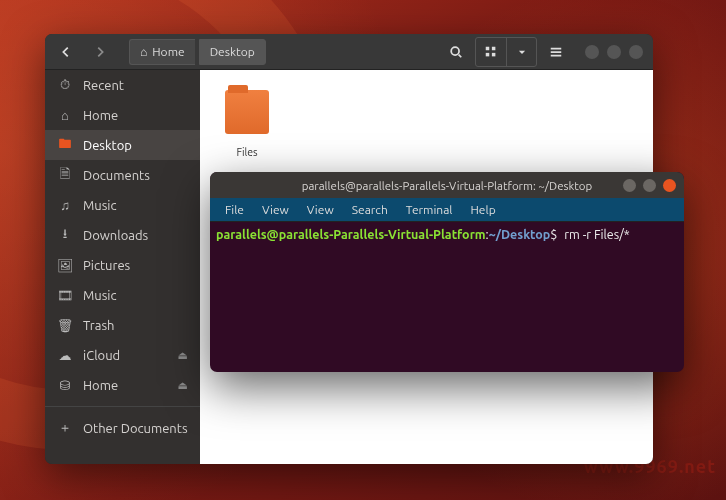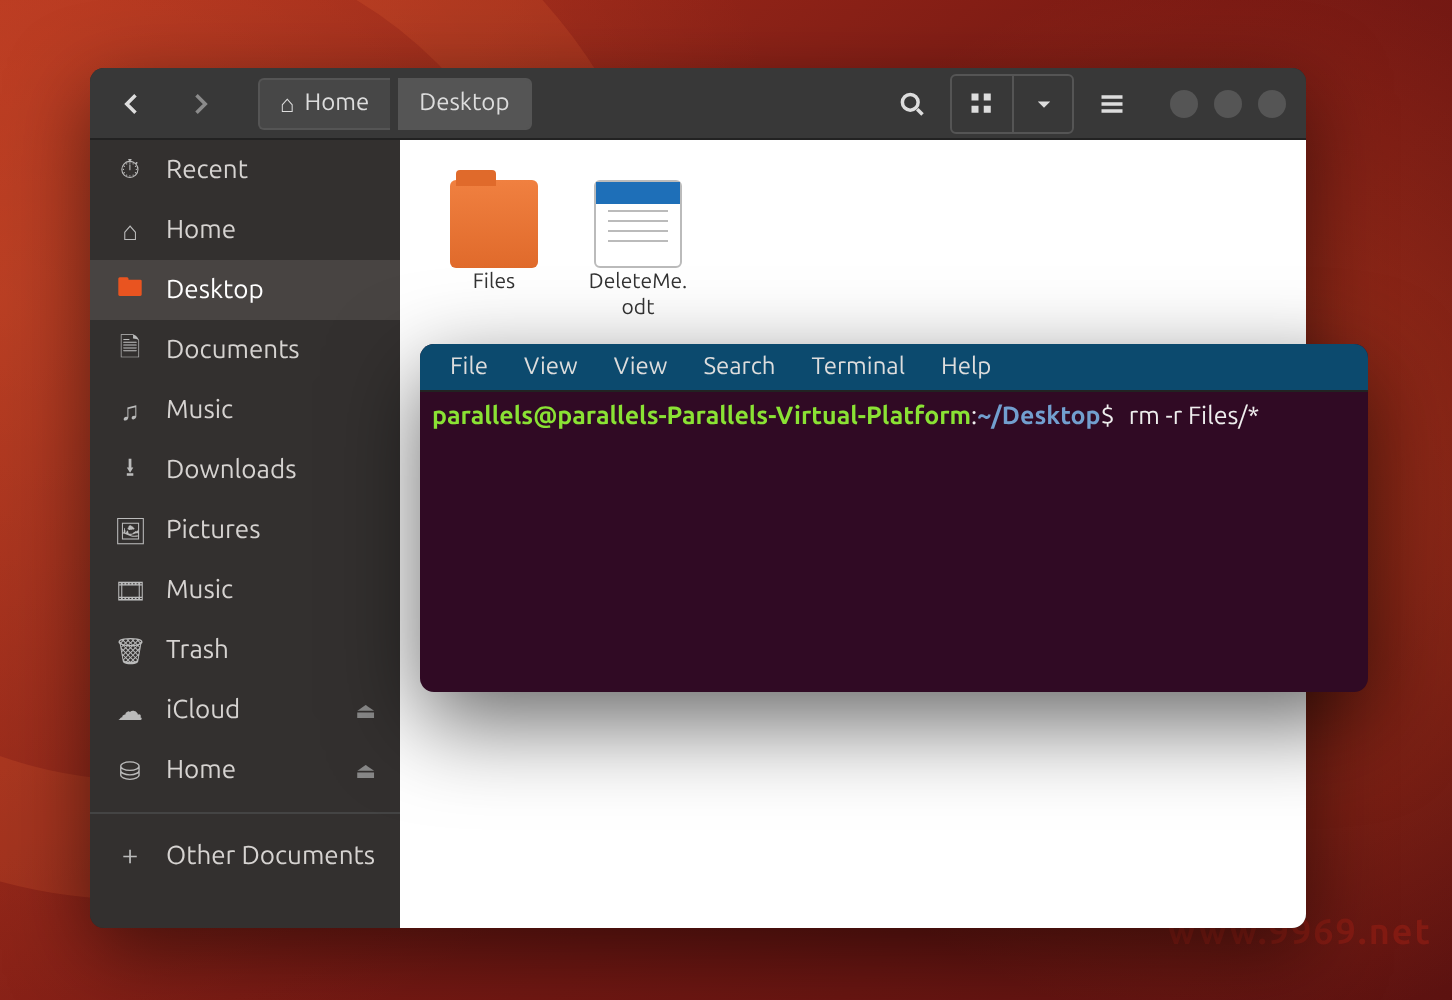--- a/index.html
+++ b/index.html
@@ -29,21 +29,21 @@
 .body{flex:1;display:flex;min-height:0}
 .sidebar{width:155px;background:#33302f;color:#d6d3d1;font-size:13px;display:flex;flex-direction:column;overflow:auto}
 .side-item{display:flex;align-items:center;height:30px;padding:0 12px;gap:10px;cursor:pointer}
 .side-item.active{background:#484442;color:#fff}
 .side-item.active .ico{color:#e95420}
 .side-item .ico{width:16px;text-align:center;color:#bbb;font-size:13px}
 .side-item .eject{margin-left:auto;color:#888;font-size:11px}
 .side-sep{height:1px;background:#444;margin:6px 0}
 
 .content{flex:1;background:#fff;padding:16px 18px;display:flex;gap:14px;align-items:flex-start;overflow:auto}
-.file{width:58px;display:flex;flex-direction:column;align-items:center;gap:0;cursor:pointer;padding:4px;border-radius:4px}
+.file{width:58px;display:flex;flex-direction:column;align-items:center;gap:12px;cursor:pointer;padding:4px;border-radius:4px}
 .file .icon{width:44px;height:44px;border-radius:3px;position:relative}
 .folder-ico{background:linear-gradient(#f08040,#e06a2b);border-radius:3px}
 .folder-ico::before{content:"";position:absolute;top:-5px;left:3px;width:20px;height:8px;background:#e06a2b;border-radius:2px 2px 0 0}
 .doc-ico{background:#fff;border:1px solid #bbb;border-radius:2px}
 .doc-ico::before{content:"";position:absolute;top:0;left:0;right:0;height:11px;background:#1e6fb8}
 .doc-ico::after{content:"";position:absolute;top:14px;left:6px;right:6px;height:20px;background:repeating-linear-gradient(#bbb 0 1px,transparent 1px 5px)}
 .file .label{font-size:10.5px;color:#333;text-align:center;line-height:1.2;word-break:break-word;min-height:24px}
 
 
 .term-window{position:absolute;left:210px;top:172px;width:474px;border-radius:7px;overflow:hidden;box-shadow:0 15px 45px rgba(0,0,0,.6);background:#300a24}
@@ -168,29 +168,33 @@
         <div class="side-item">
           <span class="ico">＋</span>
           <span>Other Documents</span>
         </div>
       </div>
     <div class="content" id="file-grid">
         <div class="file">
           <div class="icon folder-ico"></div>
           <div class="label">Files</div>
         </div>
-        <div class="file">
-          <div class="icon doc-ico"></div>
-          <div class="label">DeleteMe.odt</div>
-        </div>
       </div>
   </div>
 </div>
 
 <div class="term-window">
+  <div class="term-title">
+    <span>parallels@parallels-Parallels-Virtual-Platform: ~/Desktop</span>
+    <div class="term-ctrl">
+      <div class="t-dot t-min"></div>
+      <div class="t-dot t-max"></div>
+      <div class="t-dot t-close"></div>
+    </div>
+  </div>
   <div class="term-menu" id="term-menu">
       <span>File</span>
       <span>View</span>
       <span>View</span>
       <span>Search</span>
       <span>Terminal</span>
       <span>Help</span>
     </div>
   <div class="term-body">
     <span class="pr-user">parallels@parallels-Parallels-Virtual-Platform</span><span class="pr-sym">:</span><span class="pr-path">~/Desktop</span><span class="pr-sym">$</span> <span>rm -r Files/*</span>

